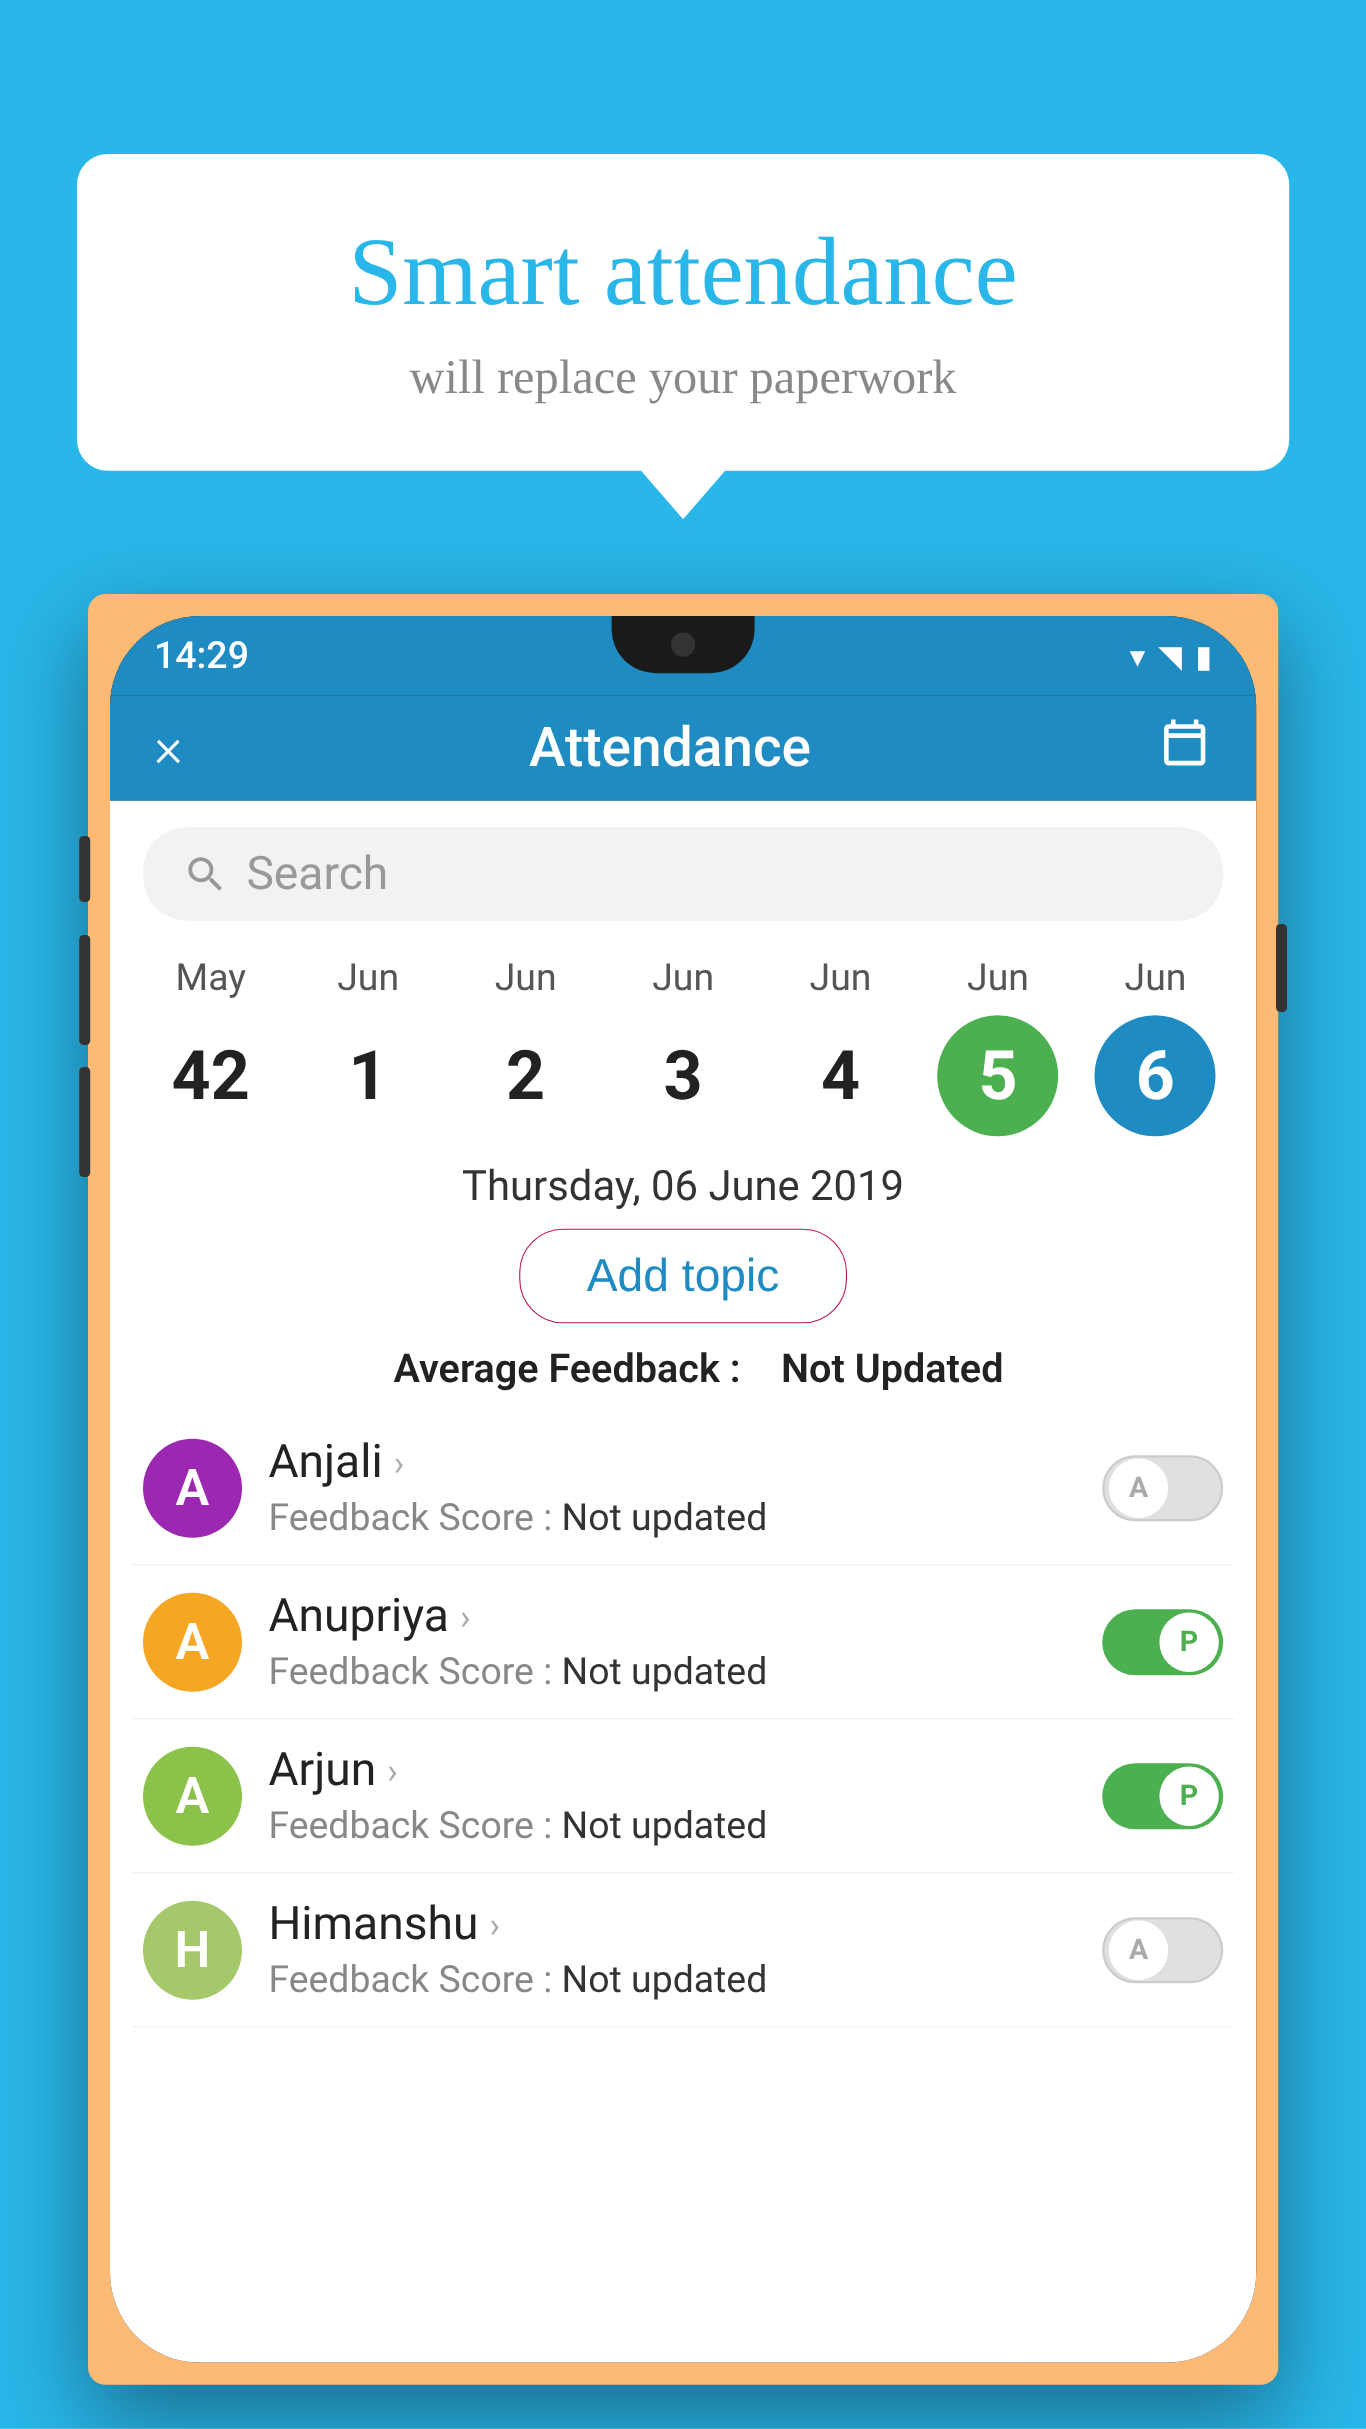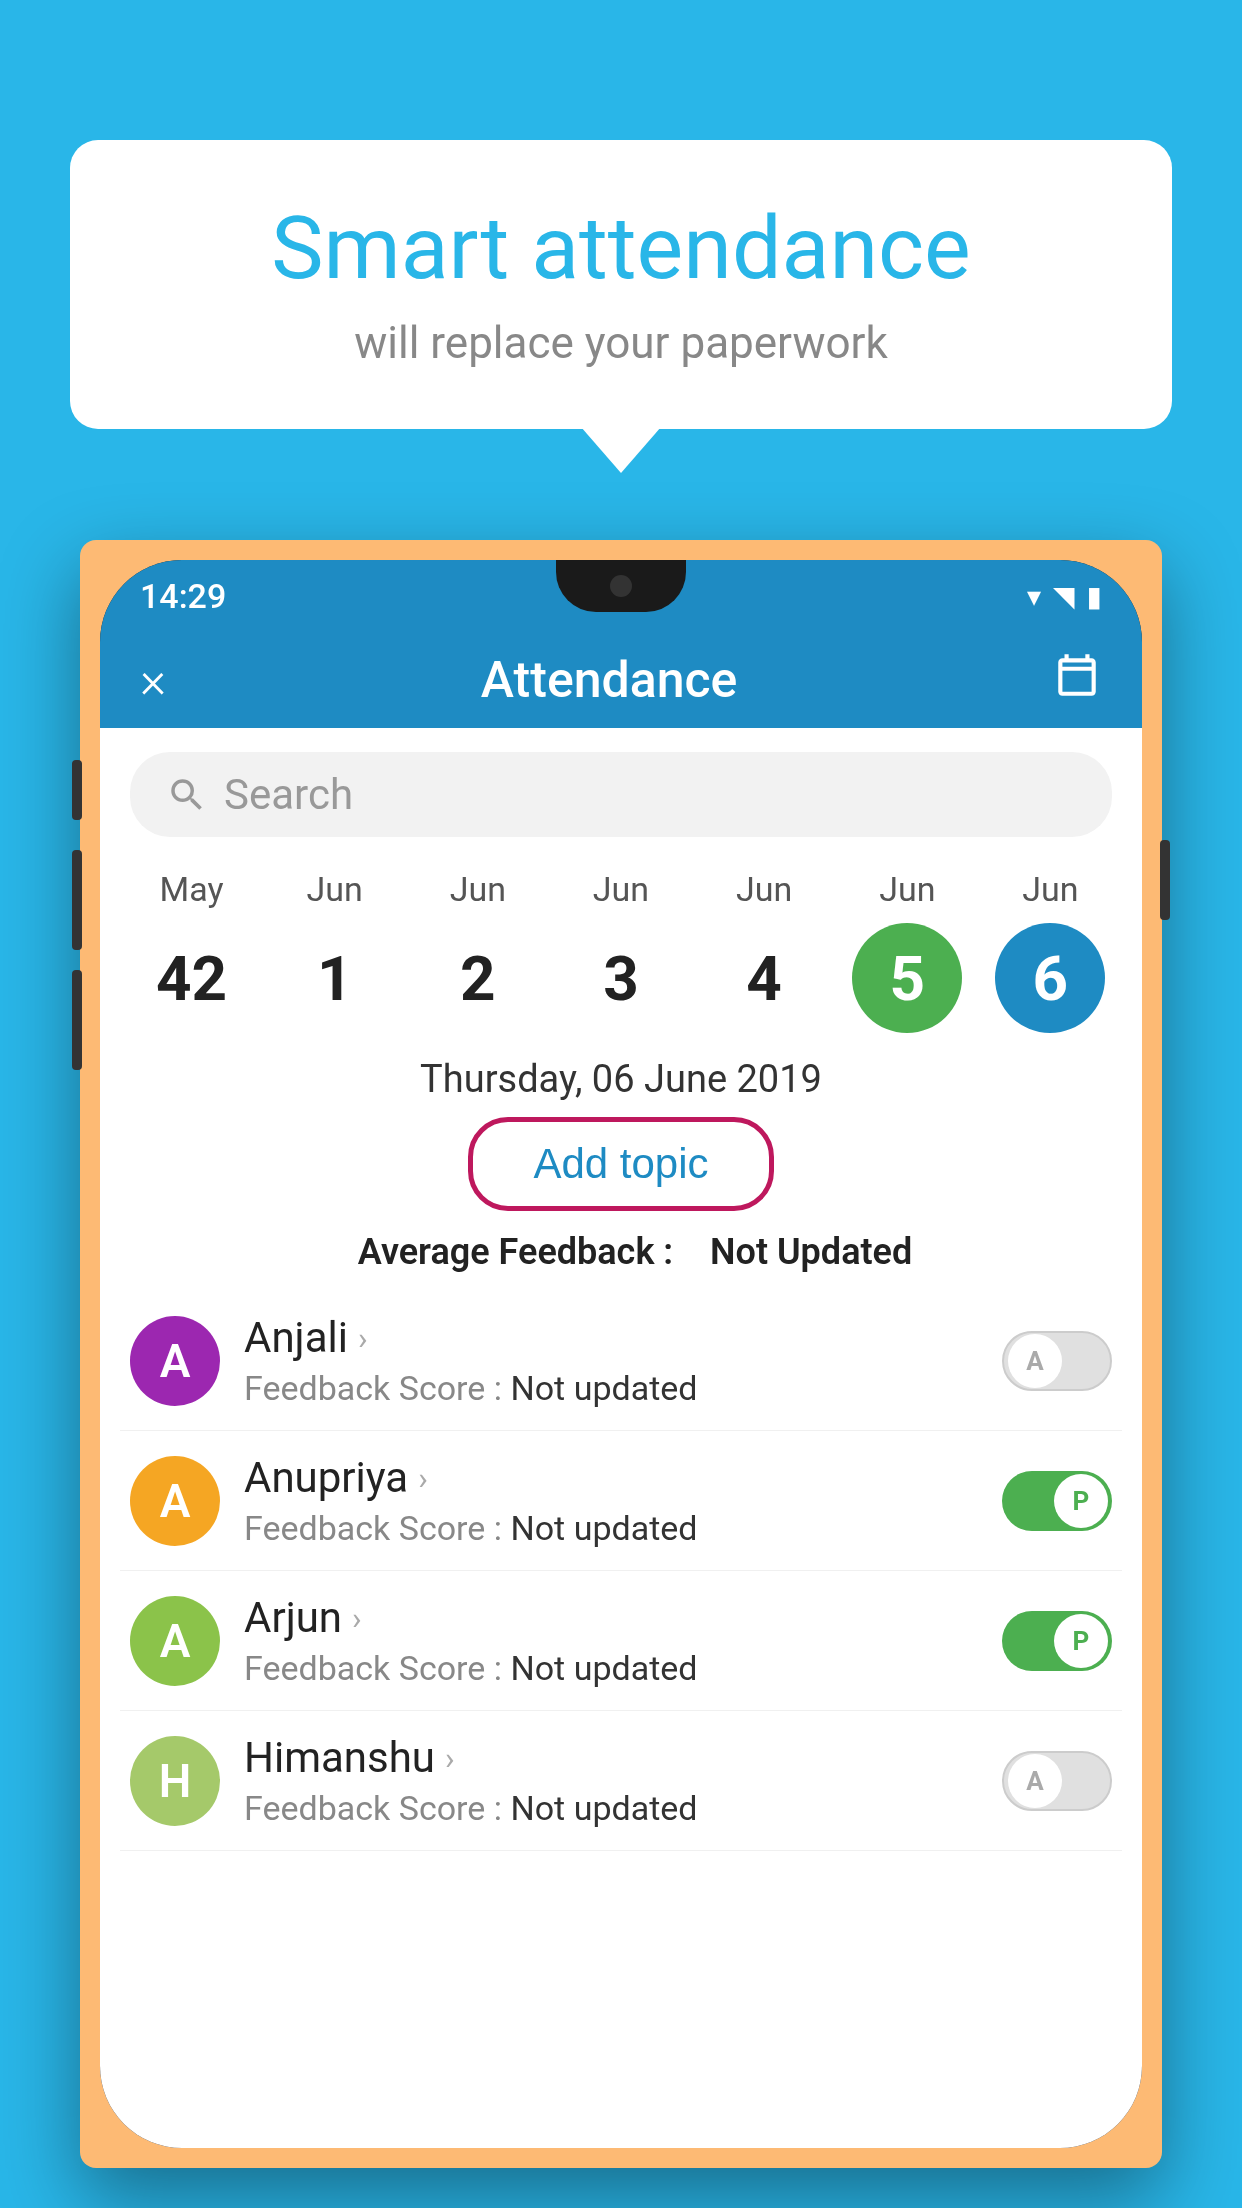--- a/index.html
+++ b/index.html
@@ -14,20 +14,21 @@
 
     
     .speech-bubble-container {
       position: absolute;
       top: 140px;
       left: 70px;
       right: 70px;
       display: flex;
       flex-direction: column;
       align-items: center;
+      font-family: Liberation Serif, serif;
     }
     .speech-bubble {
       background: white;
       border-radius: 28px;
       padding: 60px 80px;
       text-align: center;
       width: 100%;
       position: relative;
     }
     .speech-bubble::after {
@@ -214,21 +215,21 @@
       margin: 8px 0 16px;
     }
 
     
     .add-topic-btn {
       display: flex;
       justify-content: center;
       margin: 14px 0 20px;
     }
     .add-topic-btn button {
-      border: 5px solid #be185d;
+      border: 1px solid #be185d;
       background: white;
       color: #1e8bc3;
       border-radius: 40px;
       padding: 18px 60px;
       font-size: 42px;
       cursor: pointer;
     }
 
     
     .avg-feedback {

